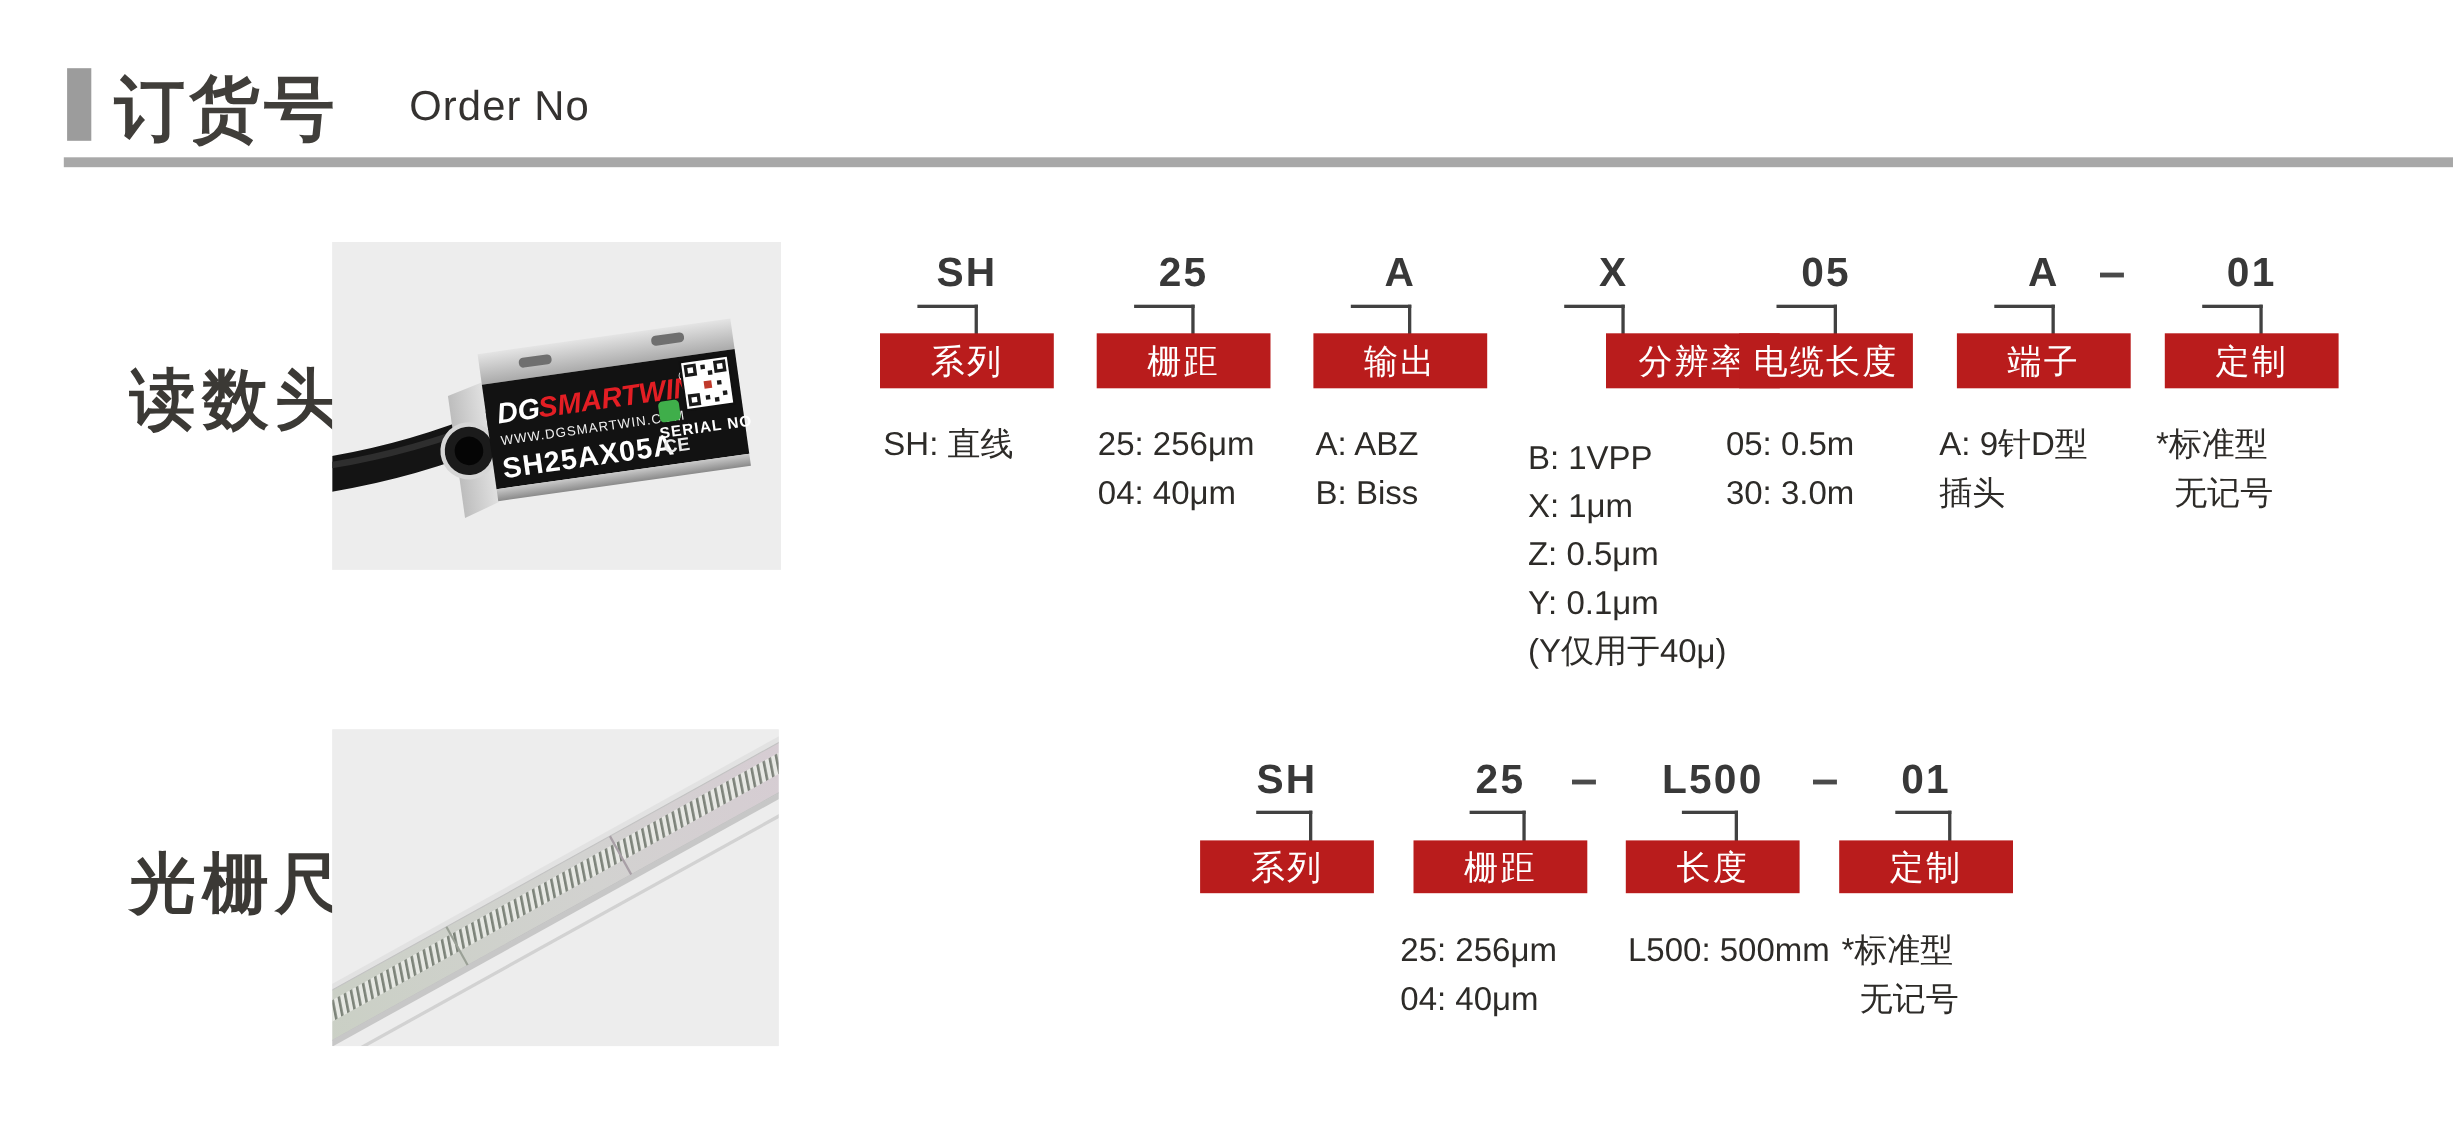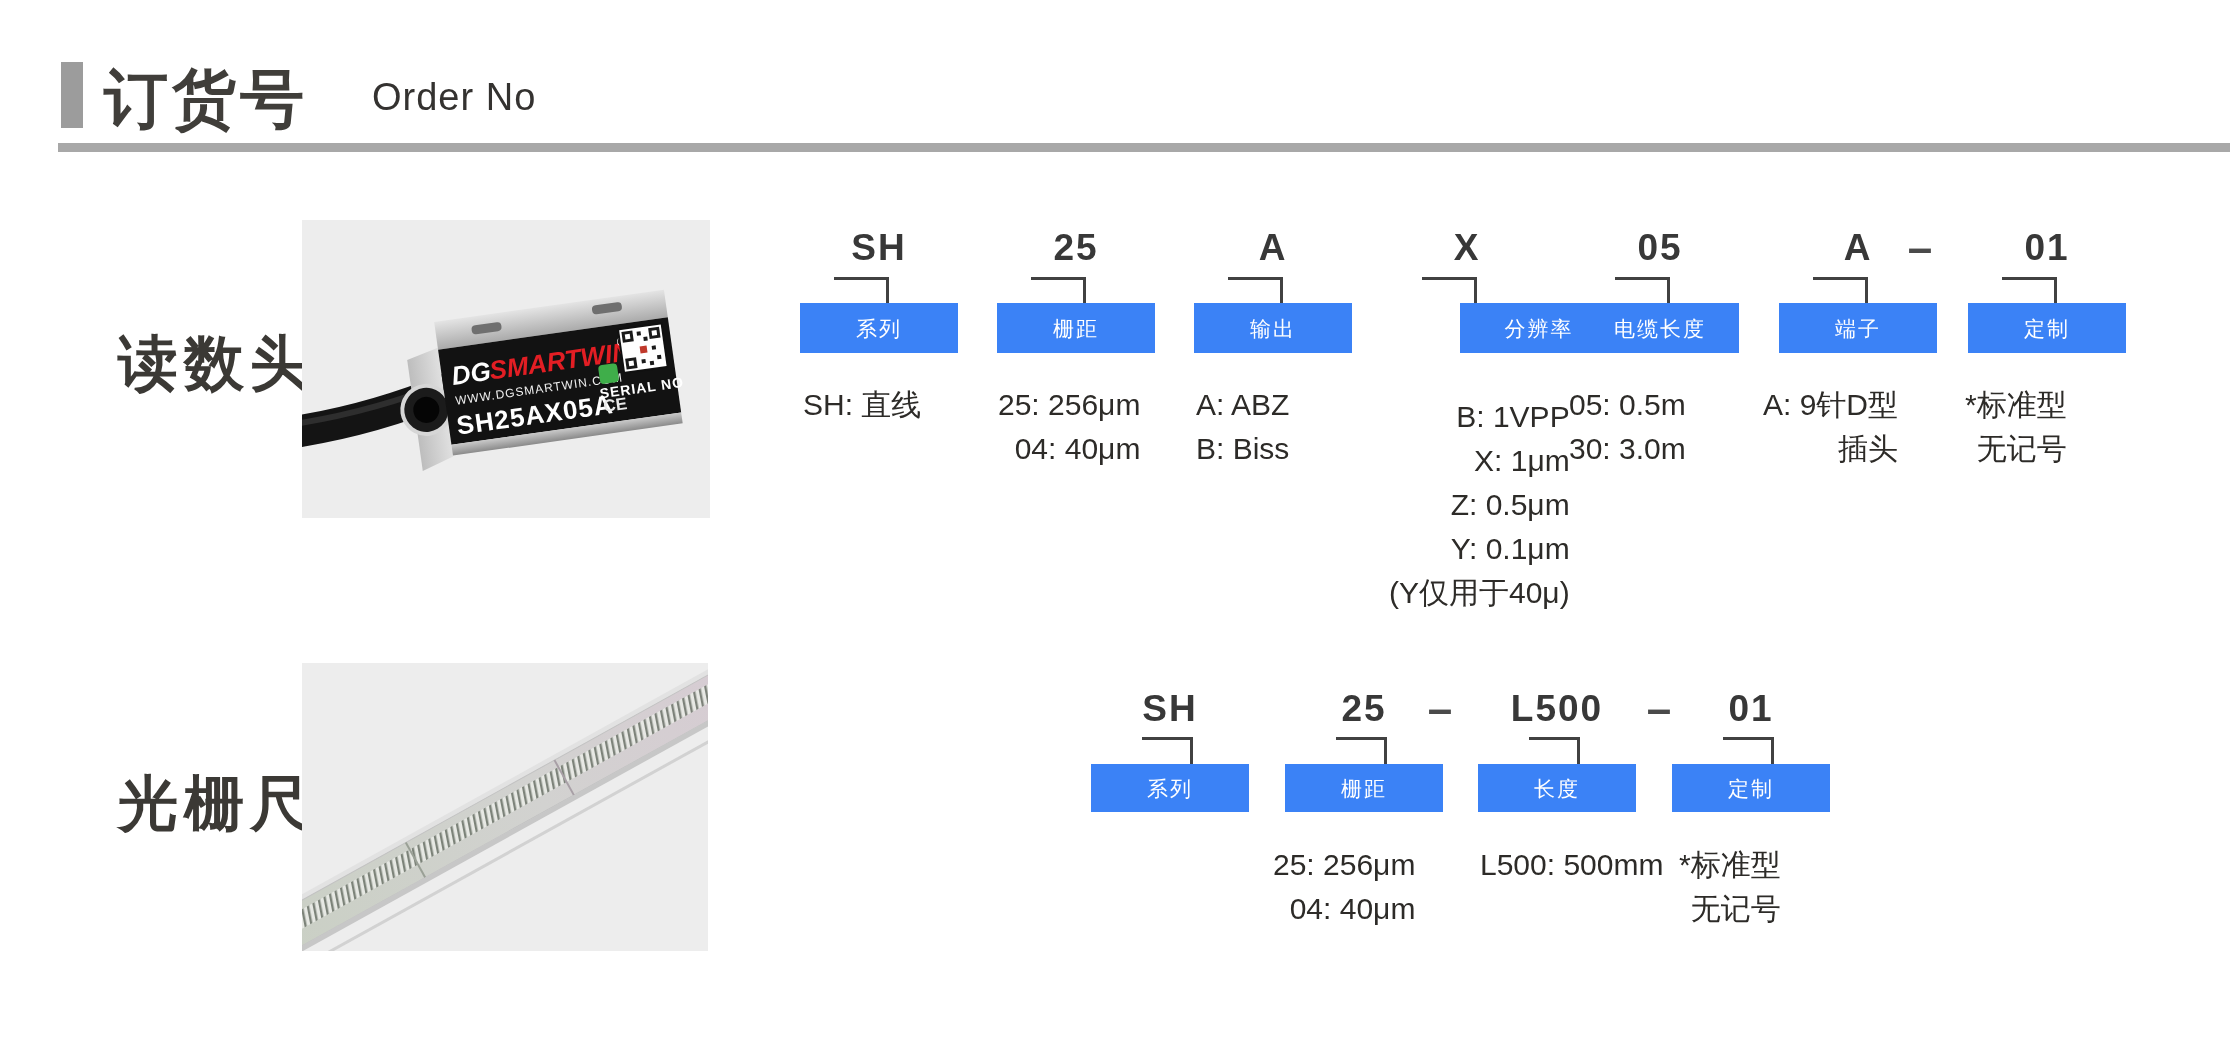--- a/index.html
+++ b/index.html
@@ -32,27 +32,27 @@
     top:220px;width:60px;text-align:center;
     font-size:44px;font-weight:700;color:#4a4a4a;line-height:56px;
   }
   .sep.r2{top:681px;}
   .connector{
     border-top:3px solid #414141;border-right:3px solid #414141;
     width:52px;height:26px;top:277px;
   }
   .connector.r2{width:48px;height:27px;top:737px;}
   .cat-box{
-    top:303px;width:158px;height:50px;background:#3b82f6;
-    color:#ffffff;font-size:21px;letter-spacing:2px;
+    top:303px;width:158px;height:50px;background:#b91c1c;
+    color:#ffffff;font-size:31px;letter-spacing:2px;
     text-align:center;line-height:51px;
   }
   .cat-box.r2{top:764px;height:48px;line-height:49px;}
   .opts{
-    top:383px;font-size:30px;color:#2d2b28;line-height:44px;white-space:pre;text-align:right;
+    top:383px;font-size:30px;color:#2d2b28;line-height:44px;white-space:pre;
   }
   .opts.r2{top:843px;}
 </style>
 </head>
 <body>
 
 <div class="abs title-bar"></div>
 <div class="abs title-zh">订货号</div>
 <div class="abs title-en">Order No</div>
 <div class="abs title-rule"></div>

